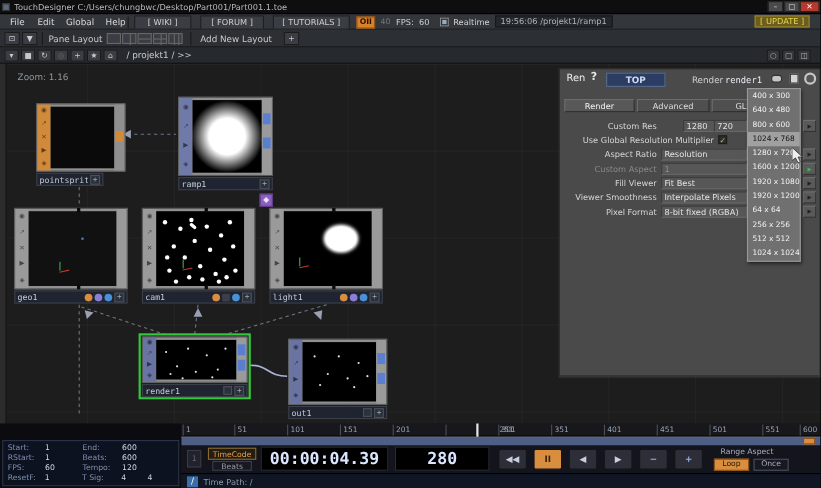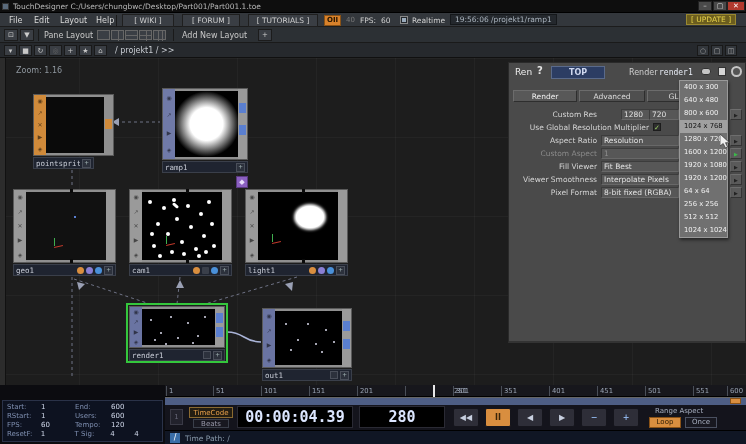--- a/index.html
+++ b/index.html
@@ -140,21 +140,21 @@
     <div class="abs logo"></div>
     <div class="abs title">TouchDesigner C:/Users/chungbwc/Desktop/Part001/Part001.1.toe</div>
     <div class="abs winbtn" style="left:698px;">–</div>
     <div class="abs winbtn" style="left:713px;">▢</div>
     <div class="abs winbtn close" style="left:727px;">✕</div>
   </div>
 
   <div class="abs menubar">
     <span class="abs menuitem" style="left:6px;">File</span>
     <span class="abs menuitem" style="left:31px;">Edit</span>
-    <span class="abs menuitem" style="left:57px;">Layout</span>
+    <span class="abs menuitem" style="left:57px;">Global</span>
     <span class="abs menuitem" style="left:93px;">Help</span>
     <span class="abs vsep" style="left:116px;top:2px;"></span>
     <span class="abs linkbtn" style="left:122px;width:52px;">[ WIKI ]</span>
     <span class="abs linkbtn" style="left:182px;width:58px;">[ FORUM ]</span>
     <span class="abs linkbtn" style="left:248px;width:70px;">[ TUTORIALS ]</span>
     <span class="abs badge" style="left:324px;">OII</span>
     <span class="abs dimnum" style="left:346px;">40</span>
     <span class="abs fpslabel" style="left:360px;">FPS:</span>
     <span class="abs fpslabel" style="left:381px;">60</span>
     <span class="abs rtbox" style="left:400px;"></span>
@@ -471,21 +471,21 @@
   <div class="abs infopanel">
     <div class="inforow">
       <span class="ilabel">Start:</span>
       <span class="ival">1</span>
       <span class="ilabel2">End:</span>
       <span class="ival2">600</span>
     </div>
     <div class="inforow">
       <span class="ilabel">RStart:</span>
       <span class="ival">1</span>
-      <span class="ilabel2">Users:</span>
+      <span class="ilabel2">Beats:</span>
       <span class="ival2">600</span>
     </div>
     <div class="inforow">
       <span class="ilabel">FPS:</span>
       <span class="ival">60</span>
       <span class="ilabel2">Tempo:</span>
       <span class="ival2">120</span>
     </div>
     <div class="inforow">
       <span class="ilabel">ResetF:</span>

